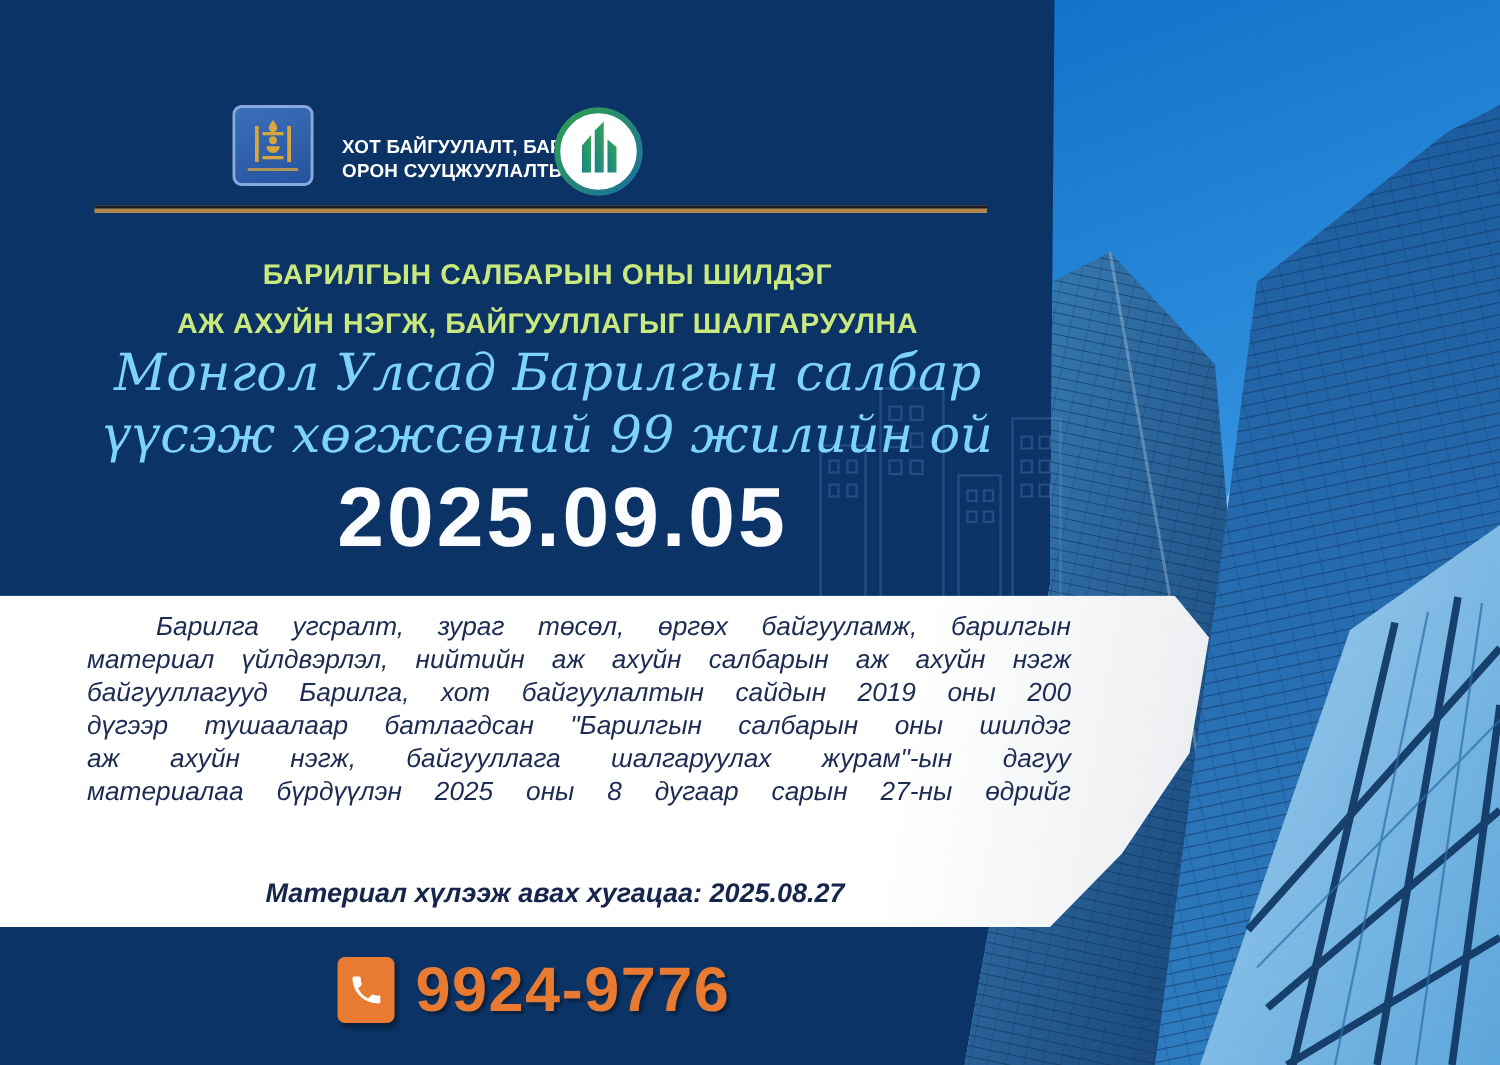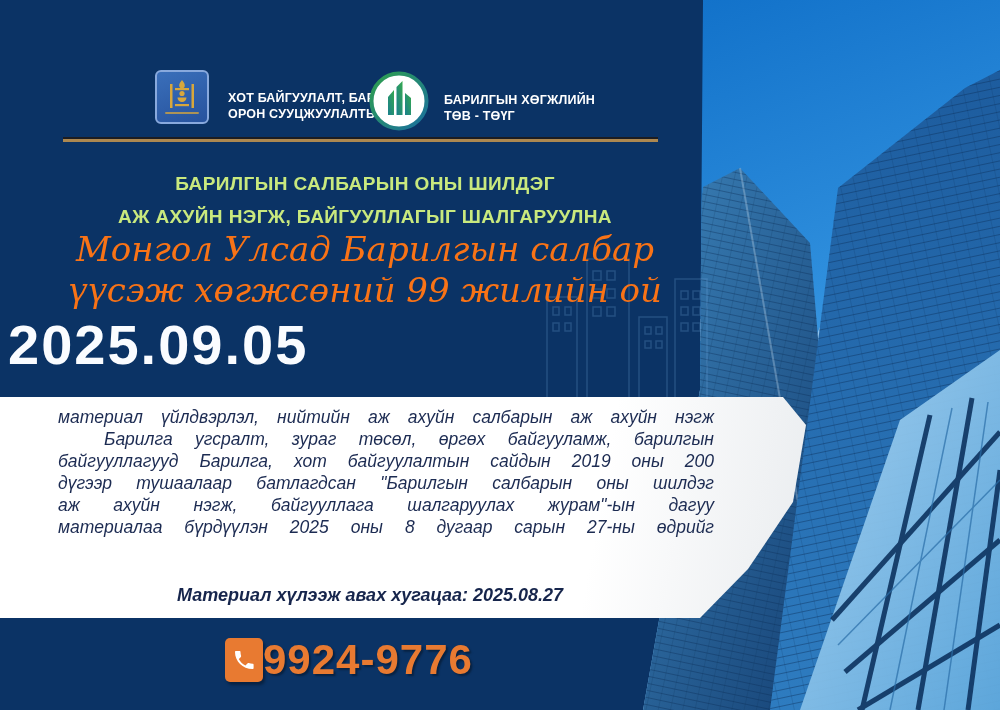--- a/index.html
+++ b/index.html
@@ -21,37 +21,37 @@
     display:flex;flex-direction:column;align-items:center;justify-content:center;box-sizing:border-box;}
   .logo-cdc{position:absolute;left:369px;top:71px;width:60px;height:60px;}
   .org{position:absolute;color:#ffffff;font-weight:bold;font-size:12.5px;line-height:15.5px;letter-spacing:.2px;}
   .org-ministry{left:228px;top:91px;}
   .org-cdc{left:444px;top:93px;}
   .divider{position:absolute;left:63px;top:137px;width:595px;height:3px;background:#ad8850;border-top:2px solid #1c1d22;}
   
   .title{position:absolute;left:10px;top:167px;width:710px;text-align:center;
     color:#c9e97e;font-weight:bold;font-size:19px;line-height:33px;letter-spacing:.4px;}
   .script{position:absolute;left:10px;top:229px;width:710px;text-align:center;
-    color:#f97316;font-family:"DejaVu Serif",serif;font-style:italic;font-size:34px;line-height:41px;}
-  .date{position:absolute;left:8px;top:312px;width:710px;text-align:left;
+    color:#7dd3fc;font-family:"DejaVu Serif",serif;font-style:italic;font-size:34px;line-height:41px;}
+  .date{position:absolute;left:20px;top:312px;width:710px;text-align:center;
     color:#fafcff;font-size:56px;font-weight:800;letter-spacing:2px;}
   
   .panel{position:absolute;left:0;top:397px;width:820px;height:222px;
     background:linear-gradient(100deg,#ffffff 72%,#e8ebee 100%);
     clip-path:polygon(0 0,783px 0,806px 28px,793px 105px,748px 172px,700px 221px,0 221px);
     filter:drop-shadow(0 4px 5px rgba(0,0,20,.45));}
   .body-text{position:absolute;left:58px;top:9px;width:656px;
     color:#1c2b52;font-style:italic;font-size:17.5px;line-height:22px;font-weight:500;}
   .jline{text-align:justify;text-align-last:justify;}
   .jline.first{padding-left:46px;}
   .jline.center{text-align:center;text-align-last:center;}
   .deadline{position:absolute;left:0;top:188px;width:740px;text-align:center;
     font-style:italic;font-weight:bold;font-size:18px;color:#16254c;}
   
-  .phone-row{position:absolute;left:225px;top:636px;display:flex;align-items:center;}
+  .phone-row{position:absolute;left:225px;top:636px;display:flex;align-items:center;gap:14px;}
   .phone-icon{width:38px;height:44px;background:#e87a31;border-radius:5px;
     display:flex;align-items:center;justify-content:center;box-shadow:2px 3px 3px rgba(0,0,0,.35);}
   .phone-number{font-size:42px;font-weight:800;color:#e87a31;letter-spacing:1px;
     text-shadow:2px 2px 2px rgba(0,0,0,.35);}
   .tiny-text-bar{width:34px;height:2px;background:#d8a73c;opacity:.75;margin-top:2px;border-radius:1px;}
 </style>
 </head>
 <body>
 
 <div class="poster">
@@ -188,43 +188,39 @@
         </linearGradient>
       </defs>
       <circle cx="30" cy="30" r="27.5" fill="#ffffff" stroke="url(#ring)" stroke-width="4"></circle>
       <g fill="url(#bars)">
         <path d="M19 44 L19 26 L25 19 L25 44 Z"></path>
         <path d="M27.5 44 L27.5 16 L33.5 10 L33.5 44 Z"></path>
         <path d="M36 44 L36 22 L42 27 L42 44 Z"></path>
       </g>
     </svg>
   </div>
-  <div class="org org-cdc">
-    <div>БАРИЛГЫН ХӨГЖЛИЙН</div>
-    <div>ТӨВ - ТӨҮГ</div>
-  </div>
 
   <div class="divider"></div>
 
   <div class="title">
     <div>БАРИЛГЫН САЛБАРЫН ОНЫ ШИЛДЭГ</div>
     <div>АЖ АХУЙН НЭГЖ, БАЙГУУЛЛАГЫГ ШАЛГАРУУЛНА</div>
   </div>
 
   <div class="script">
     <div>Монгол Улсад Барилгын салбар</div>
     <div>үүсэж хөгжсөний 99 жилийн ой</div>
   </div>
 
   <div class="date">2025.09.05</div>
 
   <div class="panel">
     <div class="body-text">
+      <div class="jline first">Барилга угсралт, зураг төсөл, өргөх байгууламж, барилгын</div>
       <div class="jline">материал үйлдвэрлэл, нийтийн аж ахуйн салбарын аж ахуйн нэгж</div>
-      <div class="jline first">Барилга угсралт, зураг төсөл, өргөх байгууламж, барилгын</div>
       <div class="jline">байгууллагууд Барилга, хот байгуулалтын сайдын 2019 оны 200</div>
       <div class="jline">дүгээр тушаалаар батлагдсан "Барилгын салбарын оны шилдэг</div>
       <div class="jline">аж ахуйн нэгж, байгууллага шалгаруулах журам"-ын дагуу</div>
       <div class="jline">материалаа бүрдүүлэн 2025 оны 8 дугаар сарын 27-ны өдрийг</div>
     </div>
     <div class="deadline">Материал хүлээж авах хугацаа: 2025.08.27</div>
   </div>
 
   <div class="phone-row">
     <div class="phone-icon">

